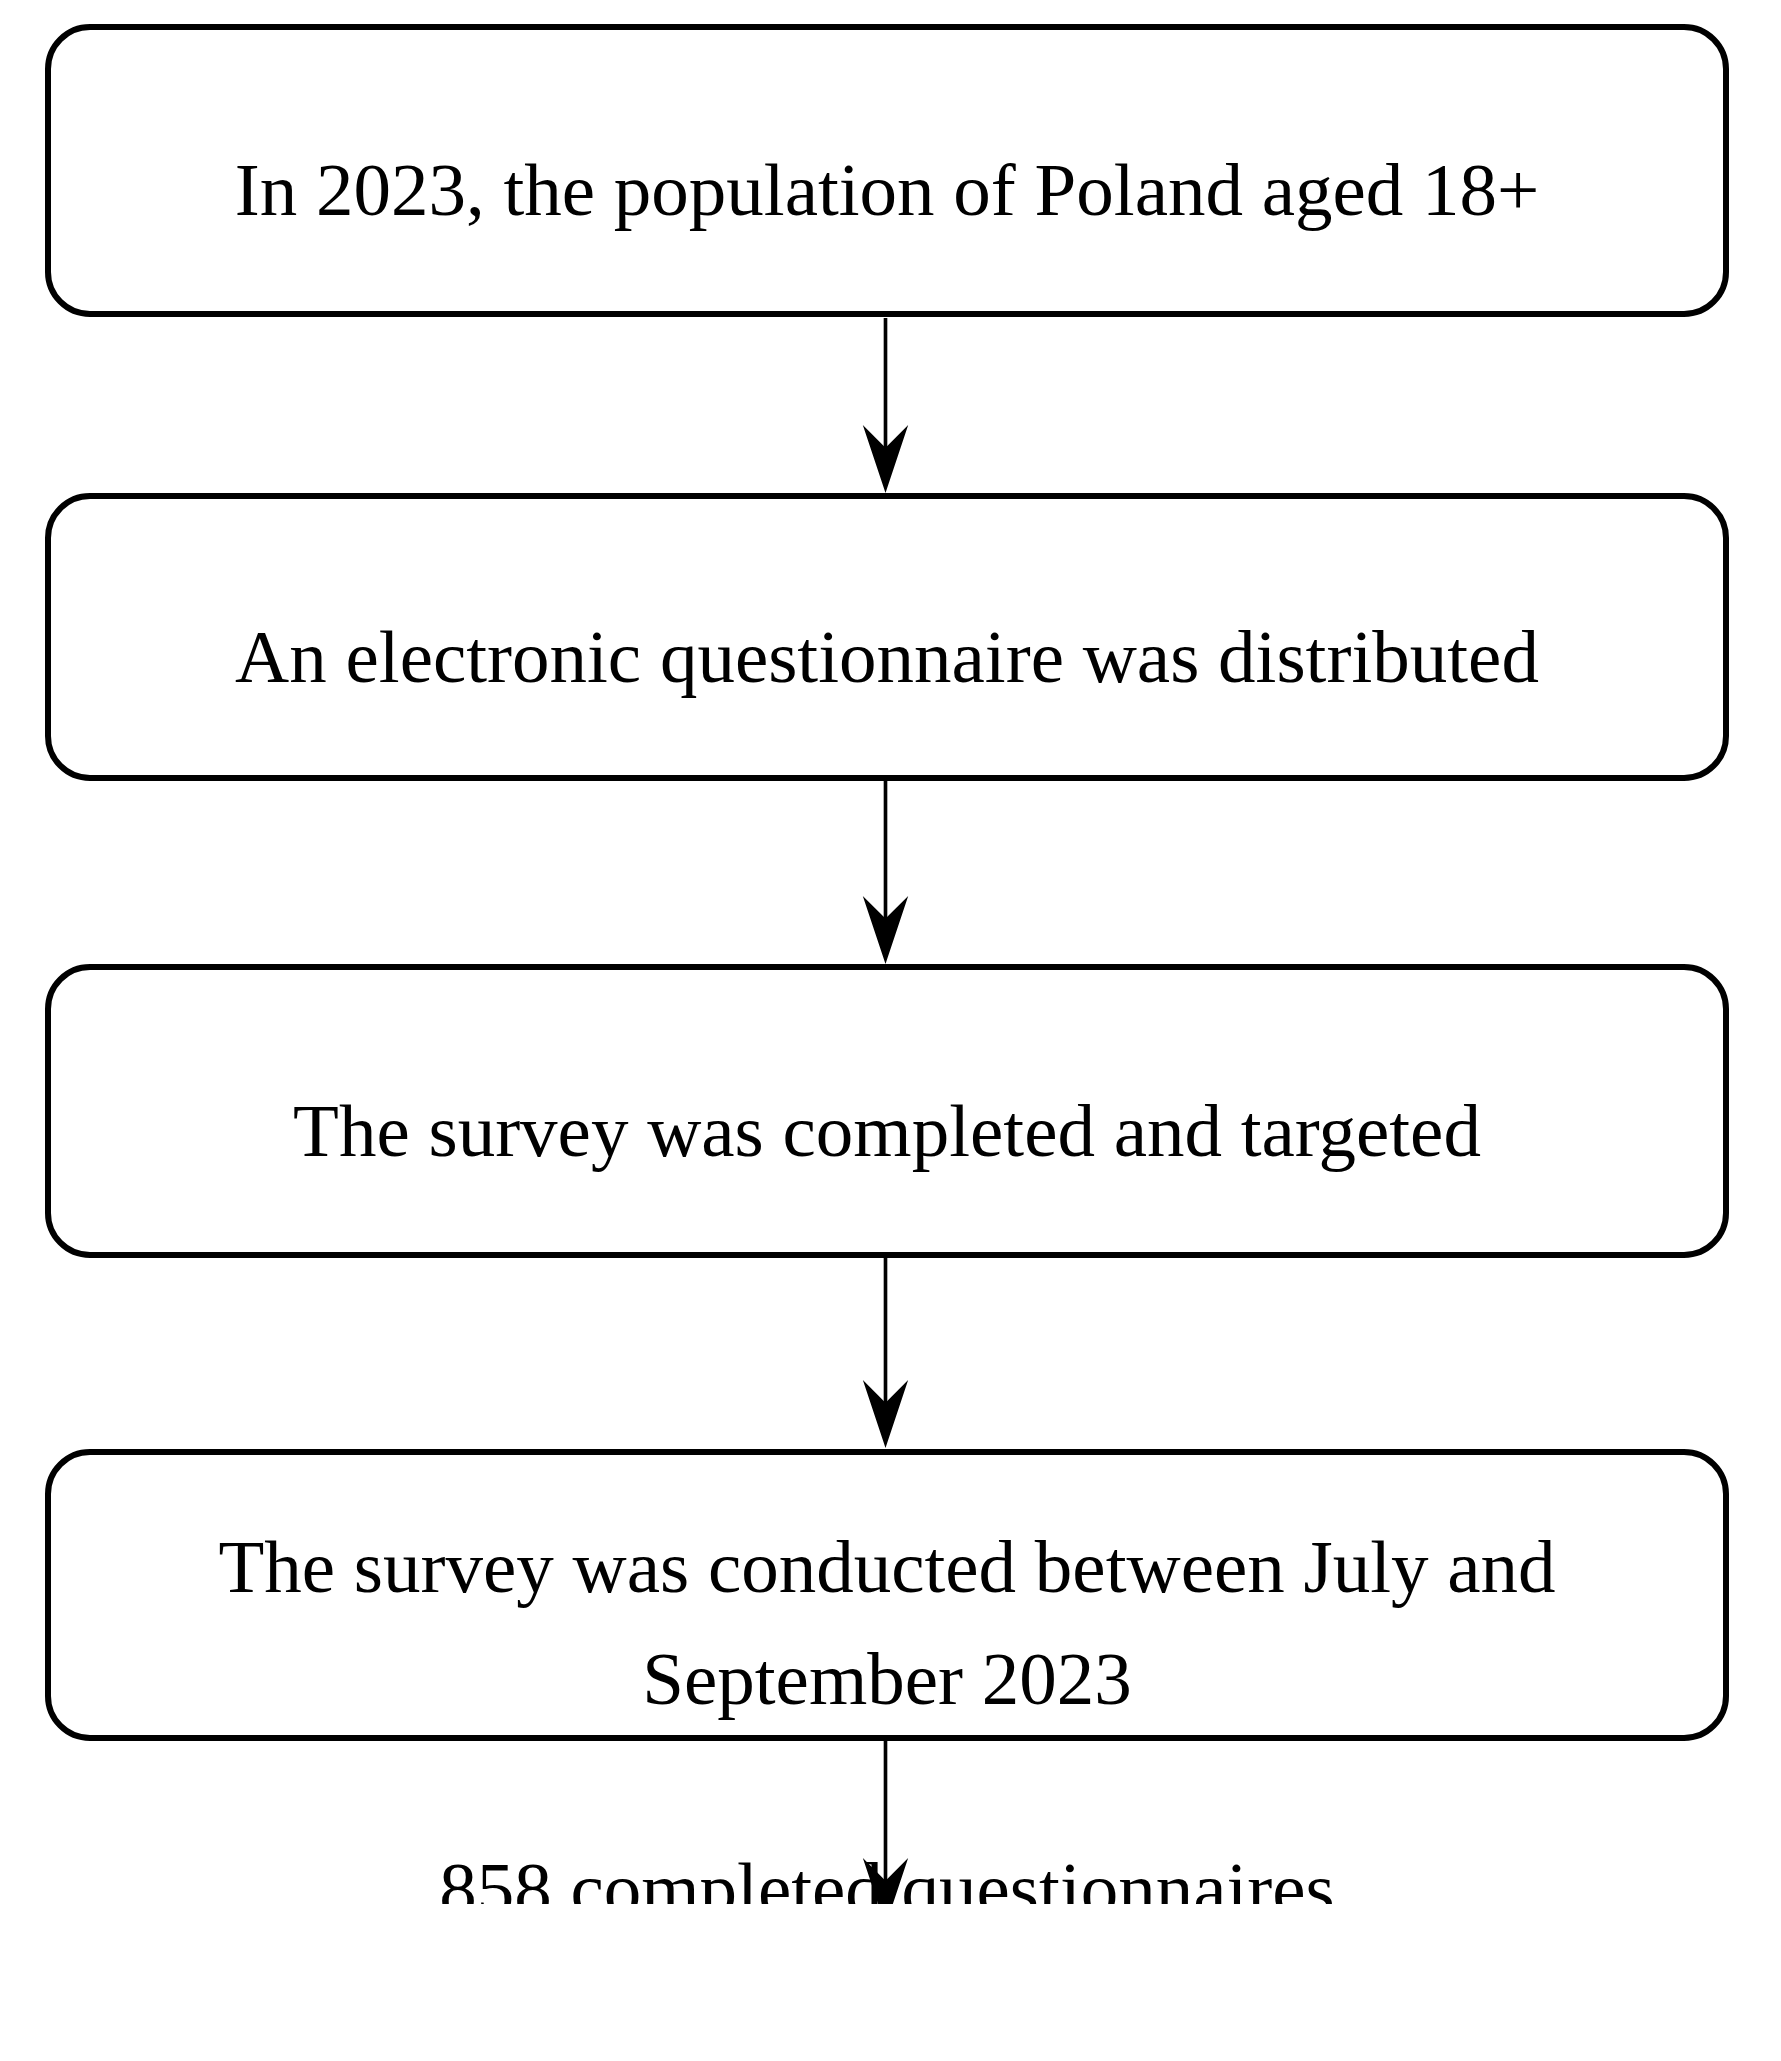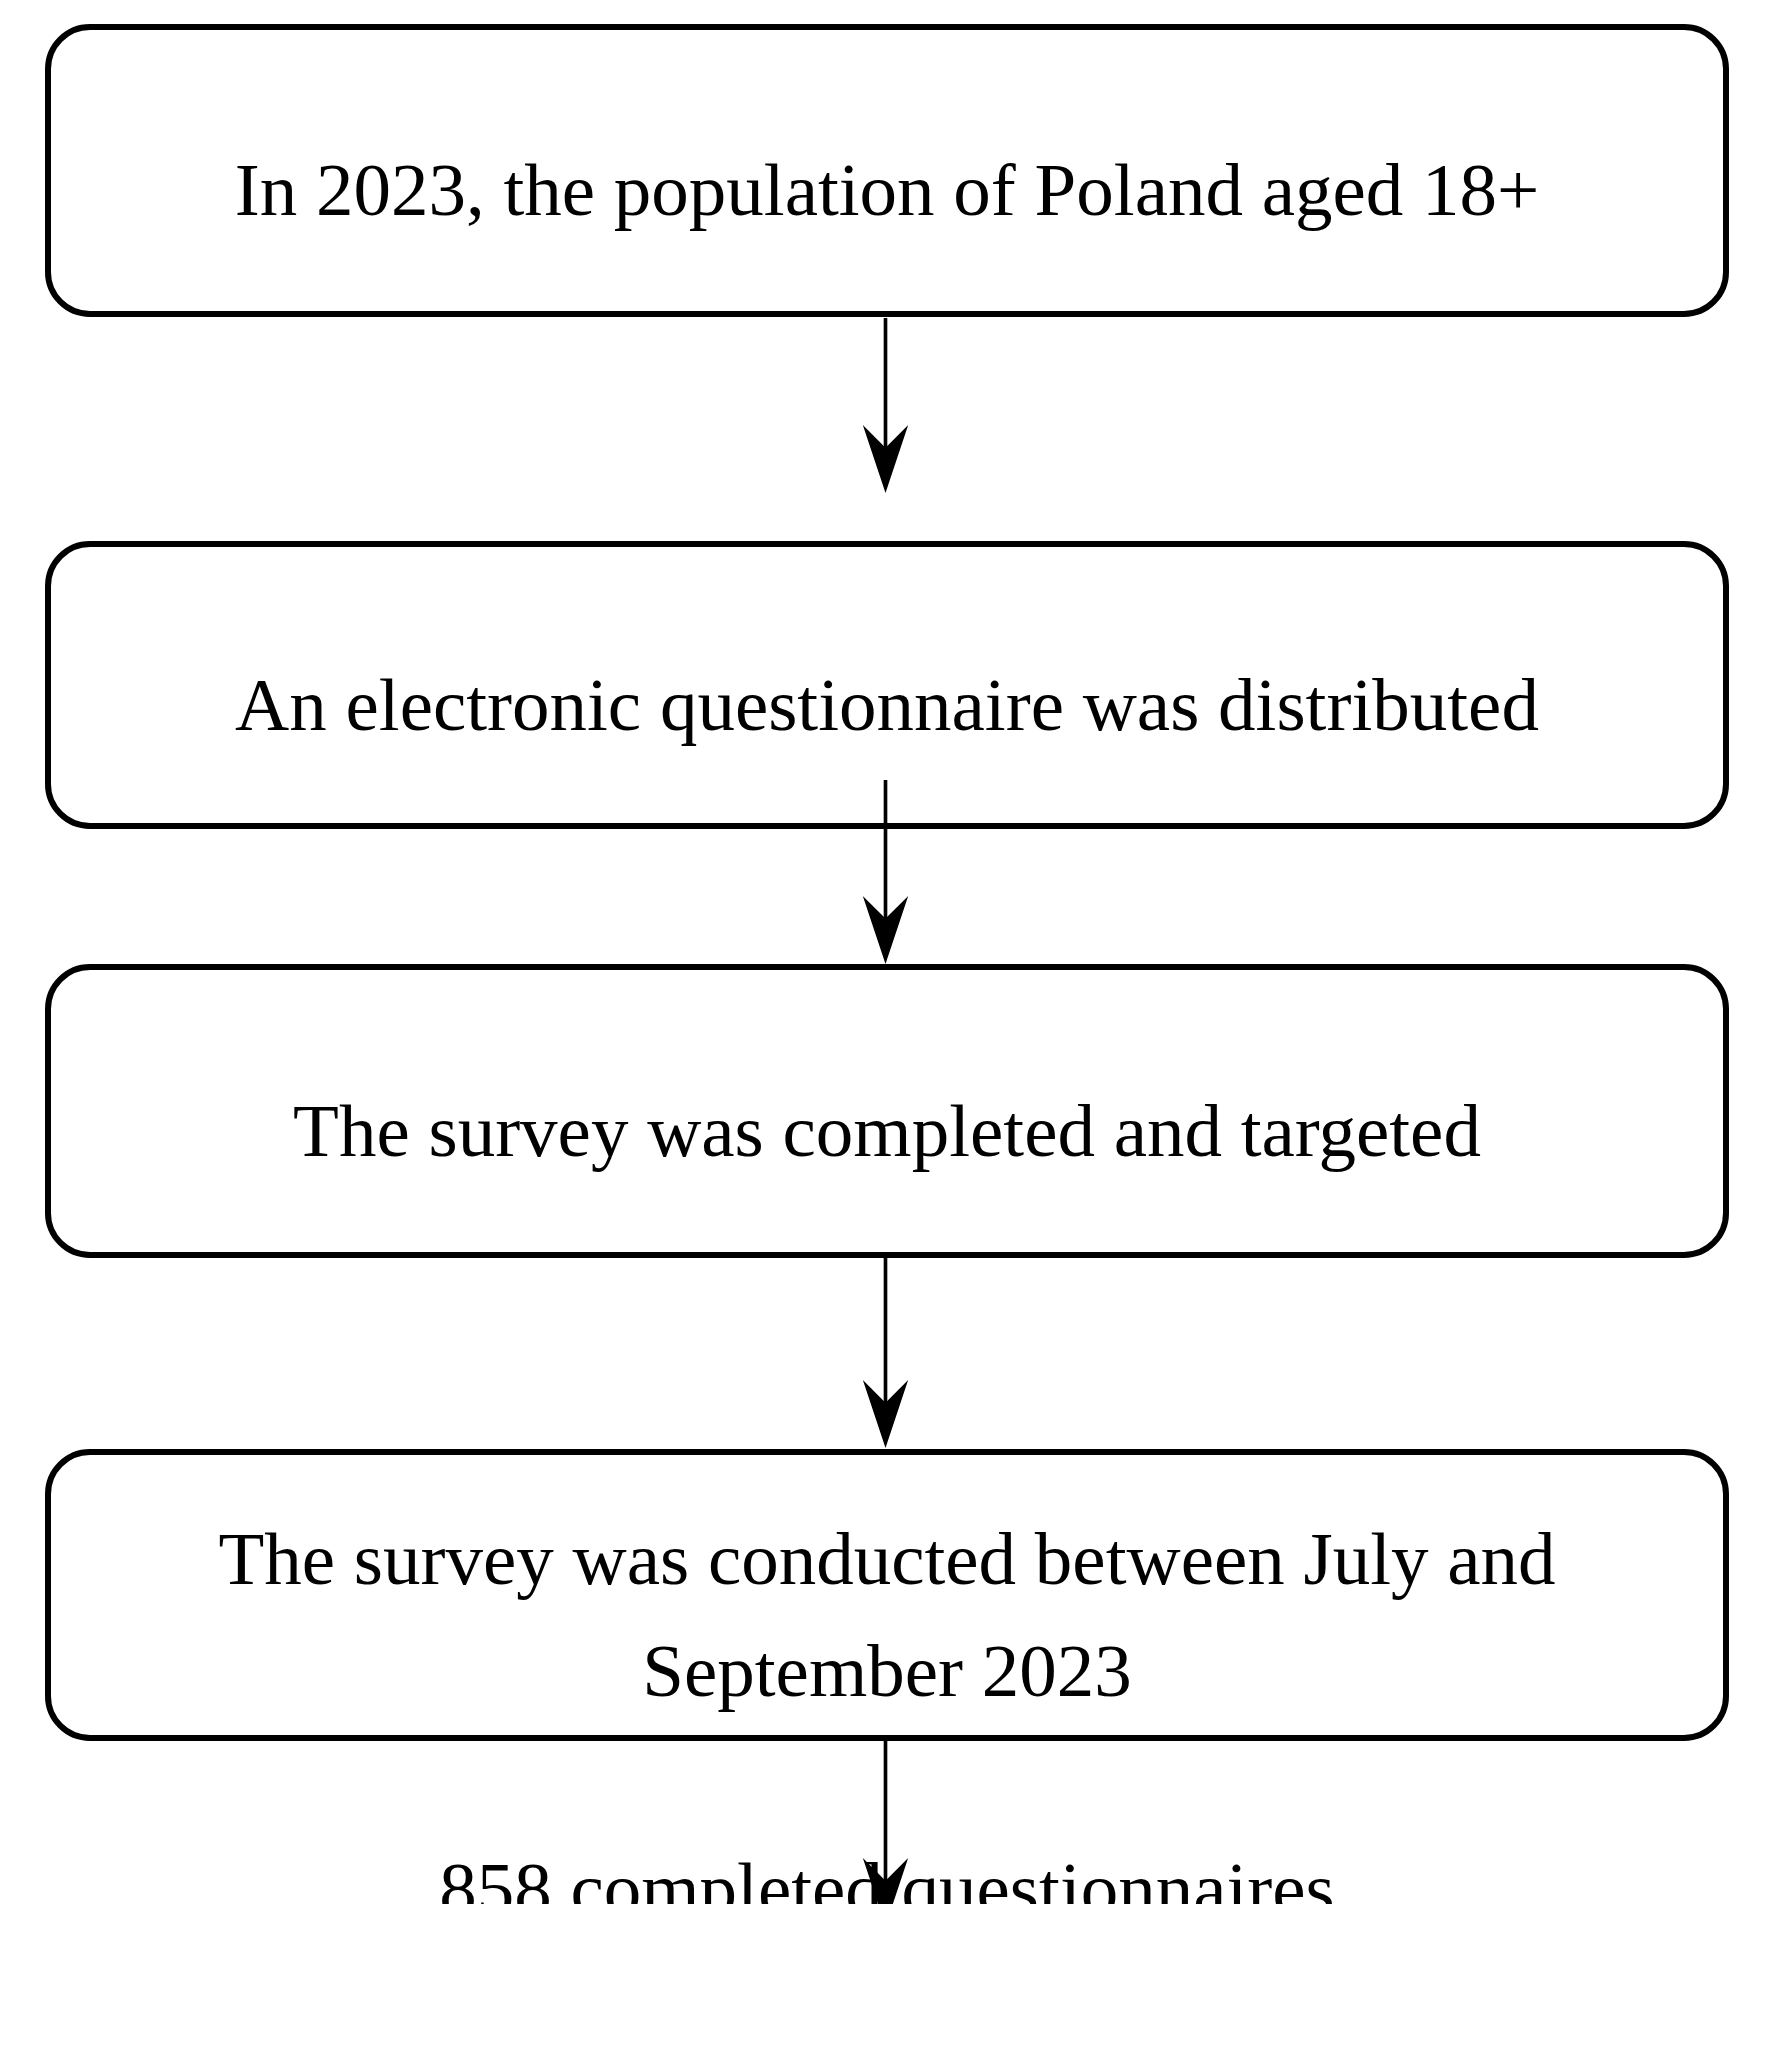--- a/index.html
+++ b/index.html
@@ -36,23 +36,23 @@
     padding: 39px 49px 0 49px;
     text-align: center;
   }
   .flow-box .line {
     display: block;
     font-size: 75px;
     line-height: 112px;
     white-space: nowrap;
   }
   .box-1 { top: 24px;   height: 293px; }
-  .box-2 { top: 493px;  height: 288px; margin-top: 48px; }
+  .box-2 { top: 493px;  height: 288px; }
   .box-3 { top: 964px; height: 294px; }
-  .box-4 { top: 1449px; height: 292px; }
+  .box-4 { top: 1449px; height: 292px; justify-content: flex-end; }
   .arrow {
     position: absolute;
     left: 861px;
     width: 49px;
     display: block;
   }
   .arrow-1 { top: 318px; }
   .arrow-2 { top: 780px; }
   .arrow-3 { top: 1258px; }
   .arrow-4 { top: 1740px; }

